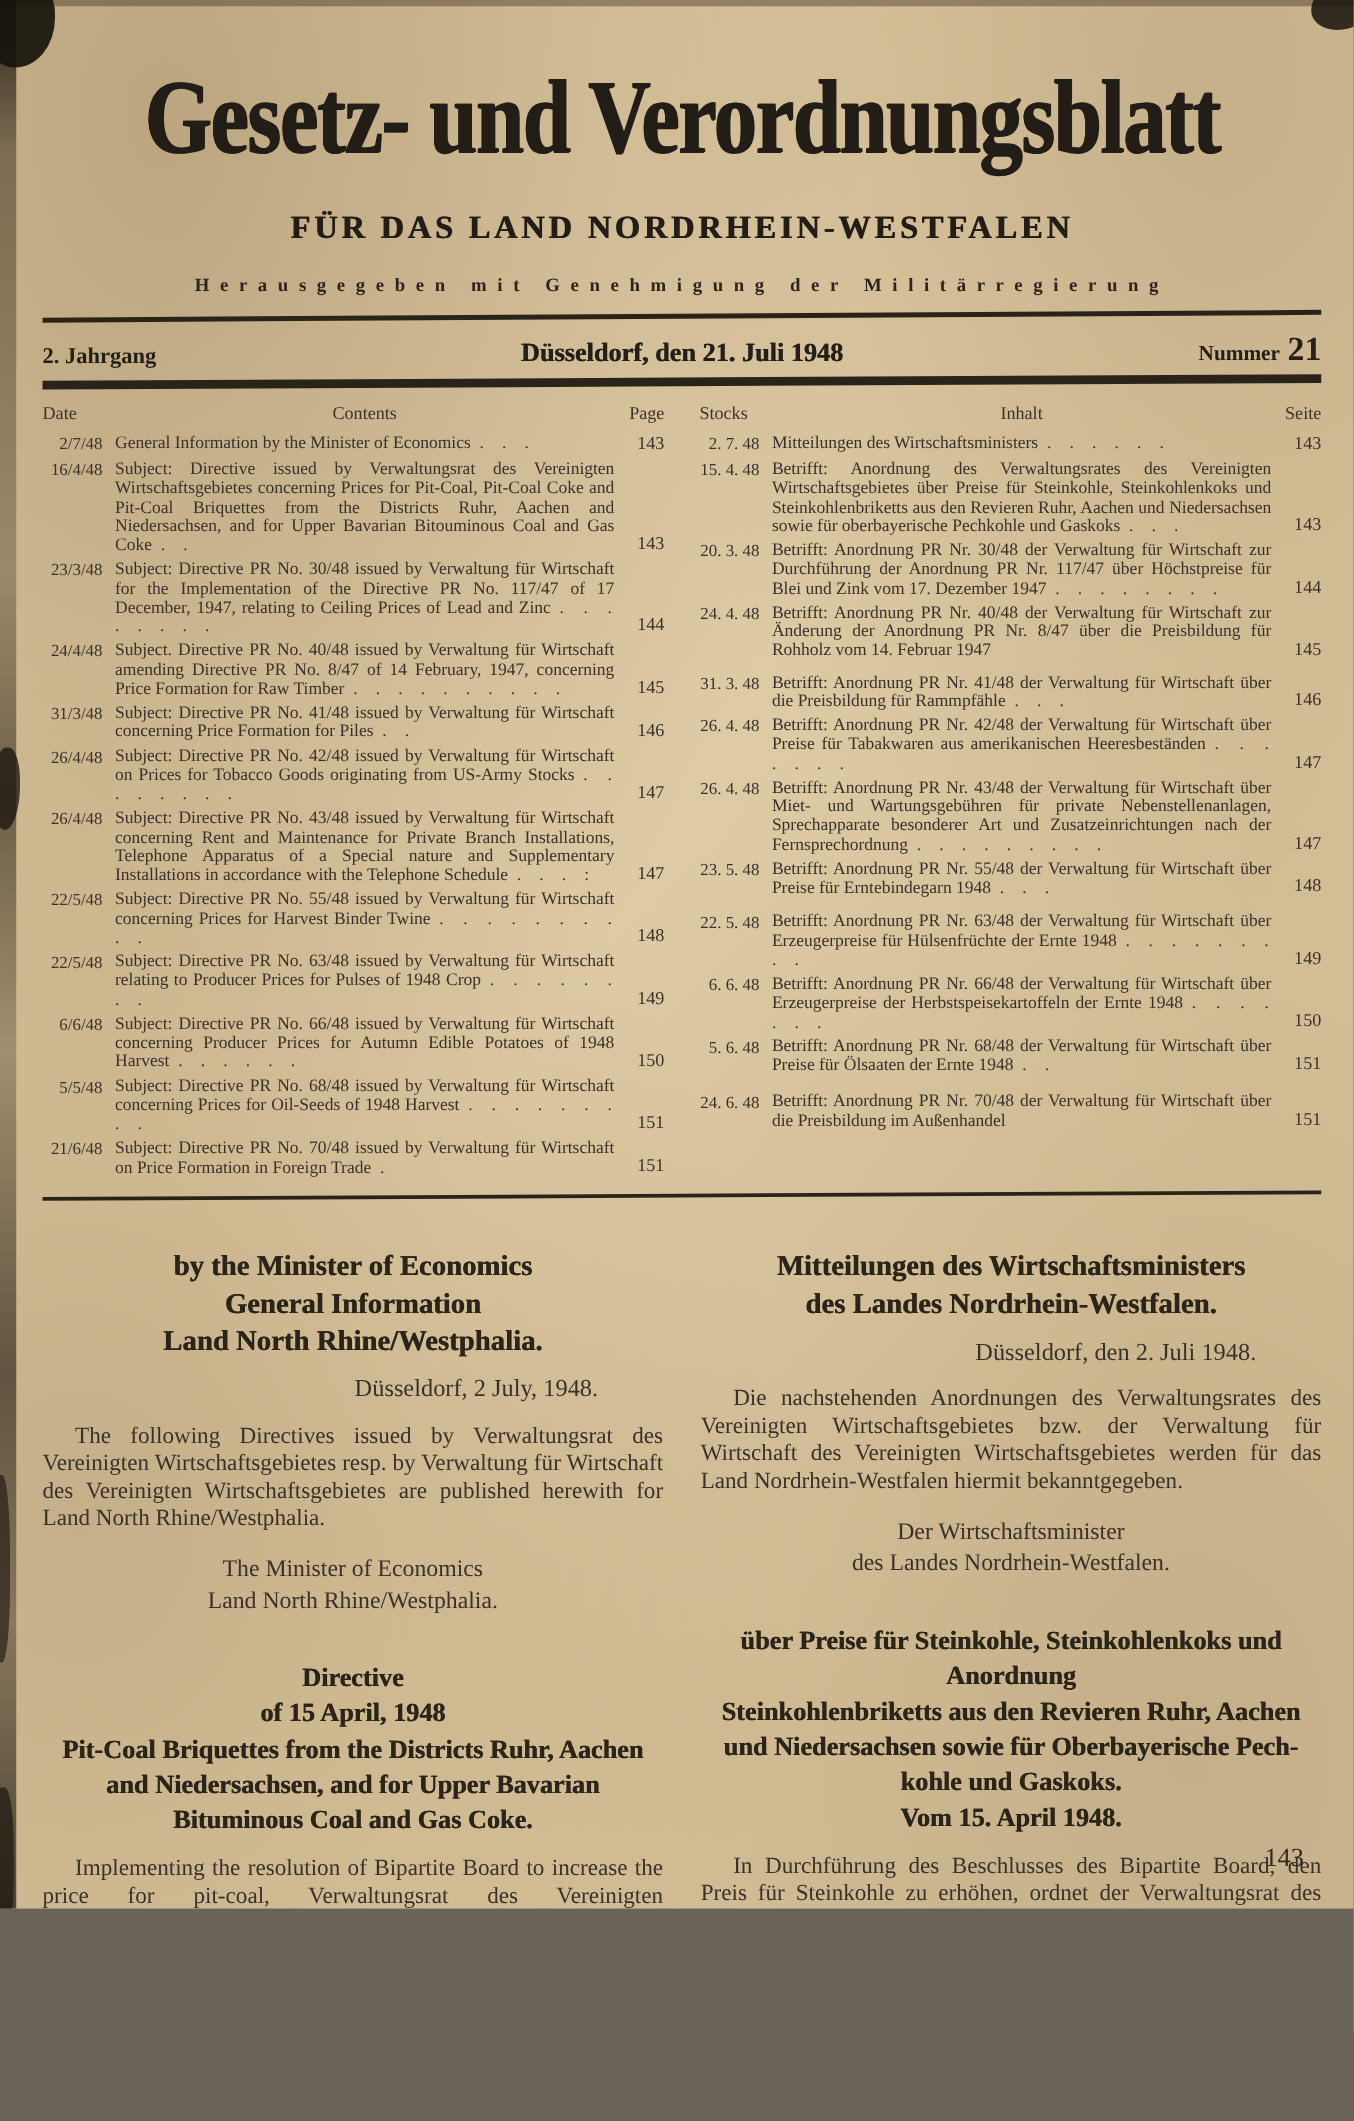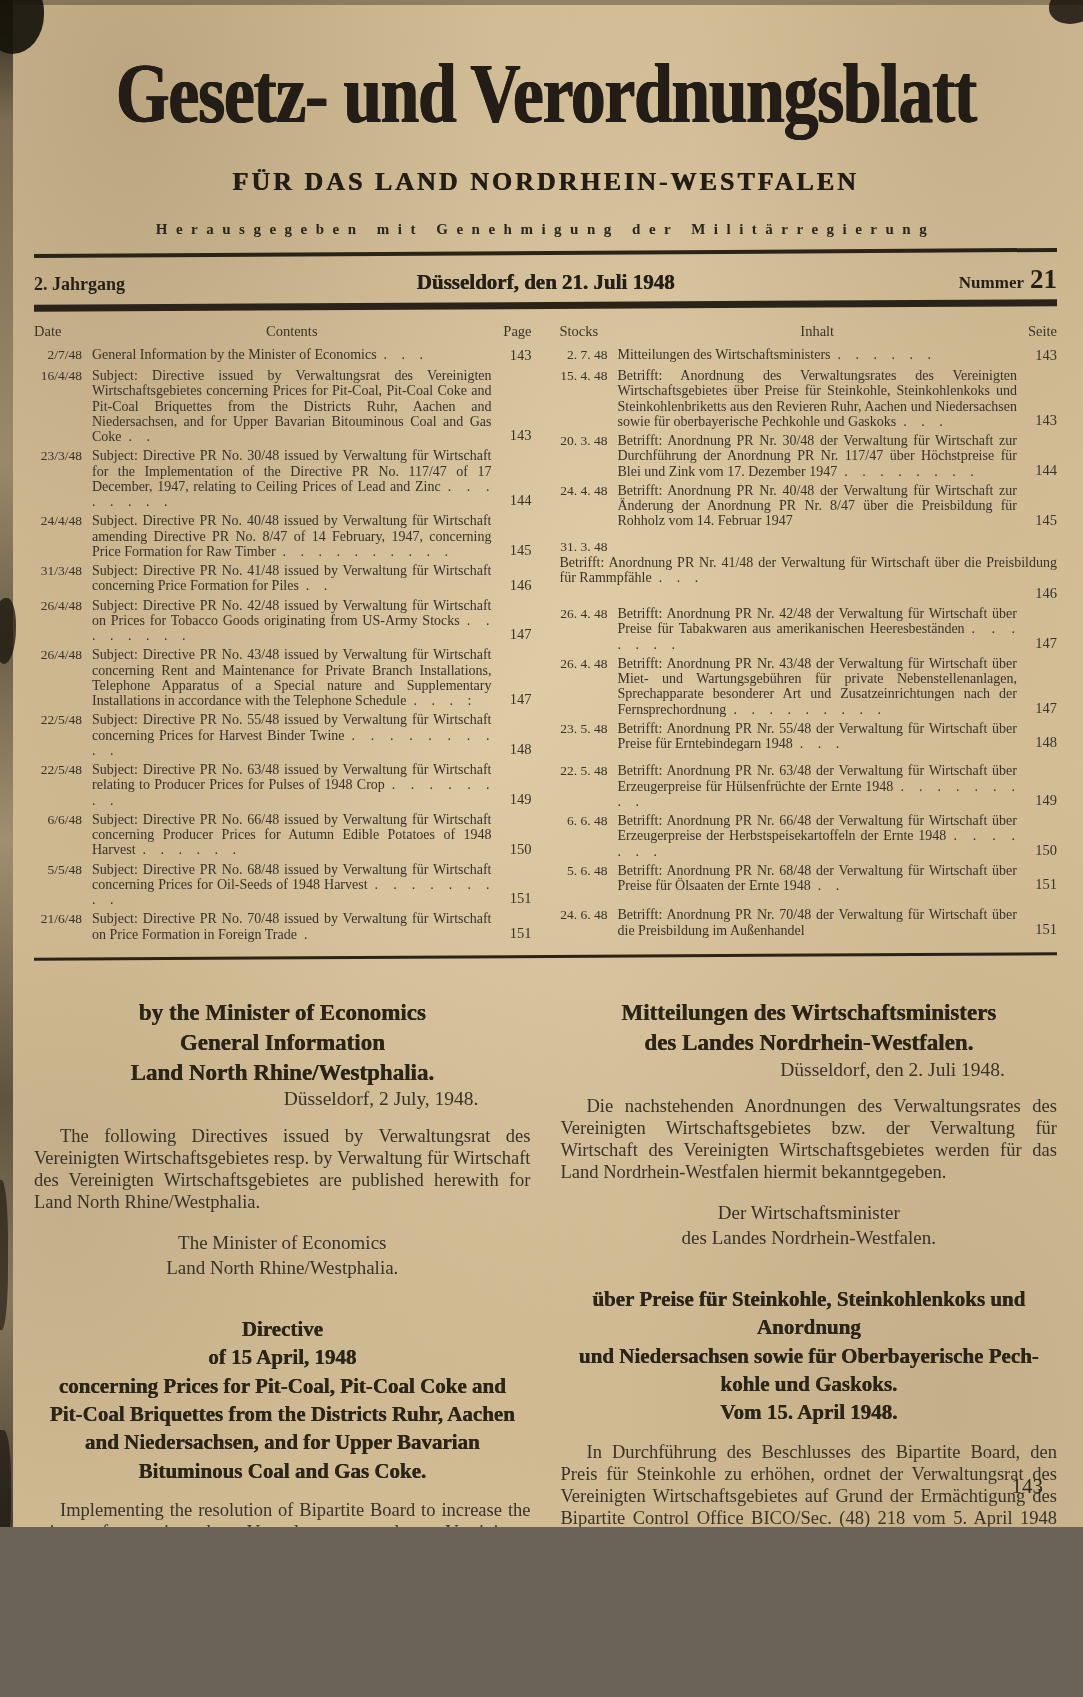--- a/index.html
+++ b/index.html
@@ -69,21 +69,21 @@
   .toc-text { flex:1; font-size:14px; line-height:1.09; text-align:justify; min-width:0; }
   .leader { margin-left:7px; word-spacing:7px; letter-spacing:2px; }
   .toc-page { width:40px; flex:none; text-align:right; font-size:14.5px; align-self:flex-end; }
 
   
   .articles { display:flex; gap:30px; margin-top:24px; }
   .article-col { flex:1; min-width:0; font-size:18.5px; line-height:1.2; }
   .art-h1 { margin:16px 0 0 0; text-align:center; font-size:23px; line-height:1.3;
     font-weight:bold; color:#2a2419; text-shadow:.4px 0 0 currentColor; }
   .art-h1 span, .art-h2 span, .art-sig span { display:block; }
-  .art-date { text-align:right; padding-right:52px; font-size:19.5px; }
+  .art-date { margin-top:13px; text-align:right; padding-right:52px; font-size:19.5px; }
   .art-p { margin:14px 0 0 0; text-align:justify; text-indent:26px; }
   .art-sig { margin-top:16px; text-align:center; font-size:19px; line-height:1.35; }
   .art-h2 { margin:34px 0 0 0; text-align:center; font-size:21px; line-height:1.35;
     font-weight:bold; color:#2a2419; text-shadow:.4px 0 0 currentColor; }
   .art-sec { margin-top:20px; text-align:center; font-size:19px; }
   .pageno { position:absolute; right:40px; bottom:28px; font-size:21px; color:#2f2a22; }
 </style>
 </head>
 <body>
 
@@ -205,21 +205,21 @@
             <div class="toc-row">
     <span class="toc-date">20. 3. 48</span>
     <span class="toc-text"><span>Betrifft: Anordnung PR Nr. 30/48 der Verwaltung für Wirtschaft zur Durchführung der Anordnung PR Nr. 117/47 über Höchstpreise für Blei und Zink vom 17. Dezember 1947</span><span class="leader">. . . . . . . .</span></span>
     <span class="toc-page">144</span>
   </div>
             <div class="toc-row">
     <span class="toc-date">24. 4. 48</span>
     <span class="toc-text"><span>Betrifft: Anordnung PR Nr. 40/48 der Verwaltung für Wirtschaft zur Änderung der Anordnung PR Nr. 8/47 über die Preisbildung für Rohholz vom 14. Februar 1947</span><span class="leader"></span></span>
     <span class="toc-page">145</span>
   </div>
-            <div class="toc-row" style="margin-top: 10px; flex-direction: column;">
+            <div class="toc-row" style="margin-top: 10px;">
     <span class="toc-date">31. 3. 48</span>
     <span class="toc-text"><span>Betrifft: Anordnung PR Nr. 41/48 der Verwaltung für Wirtschaft über die Preisbildung für Rammpfähle</span><span class="leader">. . .</span></span>
     <span class="toc-page">146</span>
   </div>
             <div class="toc-row">
     <span class="toc-date">26. 4. 48</span>
     <span class="toc-text"><span>Betrifft: Anordnung PR Nr. 42/48 der Verwaltung für Wirtschaft über Preise für Tabakwaren aus amerikanischen Heeresbeständen</span><span class="leader">. . . . . . .</span></span>
     <span class="toc-page">147</span>
   </div>
             <div class="toc-row">
@@ -268,21 +268,20 @@
         </h2>
         <div class="art-date">Düsseldorf, 2 July, 1948.</div>
         <p class="art-p">The following Directives issued by Verwaltungsrat des Vereinigten Wirtschaftsgebietes resp. by Verwaltung für Wirtschaft des Vereinigten Wirtschaftsgebietes are published herewith for Land North Rhine/Westphalia.</p>
         <div class="art-sig">
           <span>The Minister of Economics</span>
           <span>Land North Rhine/Westphalia.</span>
         </div>
         <h3 class="art-h2">
           <span>Directive</span>
           <span>of 15 April, 1948</span>
-          <span>concerning Prices for Pit-Coal, Pit-Coal Coke and</span>
           <span>Pit-Coal Briquettes from the Districts Ruhr, Aachen</span>
           <span>and Niedersachsen, and for Upper Bavarian</span>
           <span>Bituminous Coal and Gas Coke.</span>
         </h3>
         <p class="art-p">Implementing the resolution of Bipartite Board to increase the price for pit-coal, Verwaltungsrat des Vereinigten Wirtschaftsgebietes decrees in accordance with the authorization of Bipartite Control Office BICO/Sec. (48) 218 dated 5 April, 1948.</p>
         <div class="art-sec">Para 1</div>
         <p class="art-p">1) For the sale of pit-coal, pit-coal coke and pit-coal briquettes, and for Upper Bavarian Coal likewise, the</p>
       </div>
 
       <div class="article-col">
@@ -292,20 +291,21 @@
         </h2>
         <div class="art-date">Düsseldorf, den 2. Juli 1948.</div>
         <p class="art-p">Die nachstehenden Anordnungen des Verwaltungsrates des Vereinigten Wirtschaftsgebietes bzw. der Verwaltung für Wirtschaft des Vereinigten Wirtschaftsgebietes werden für das Land Nordrhein-Westfalen hiermit bekanntgegeben.</p>
         <div class="art-sig">
           <span>Der Wirtschaftsminister</span>
           <span>des Landes Nordrhein-Westfalen.</span>
         </div>
         <h3 class="art-h2">
           <span>über Preise für Steinkohle, Steinkohlenkoks und</span>
           <span>Anordnung</span>
+          <span>Steinkohlenbriketts aus den Revieren Ruhr, Aachen</span>
           <span>und Niedersachsen sowie für Oberbayerische Pech-</span>
           <span>kohle und Gaskoks.</span>
           <span>Vom 15. April 1948.</span>
         </h3>
         <p class="art-p">In Durchführung des Beschlusses des Bipartite Board, den Preis für Steinkohle zu erhöhen, ordnet der Verwaltungsrat des Vereinigten Wirtschaftsgebietes auf Grund der Ermächtigung des Bipartite Control Office BICO/Sec. (48) 218 vom 5. April 1948 an:</p>
         <div class="art-sec">§ 1</div>
         <p class="art-p">1) Für den Verkauf von Steinkohle, Steinkohlenkoks und Steinkohlenbriketts sowie für Oberbayerische Pech-</p>
       </div>
 
     </section>

